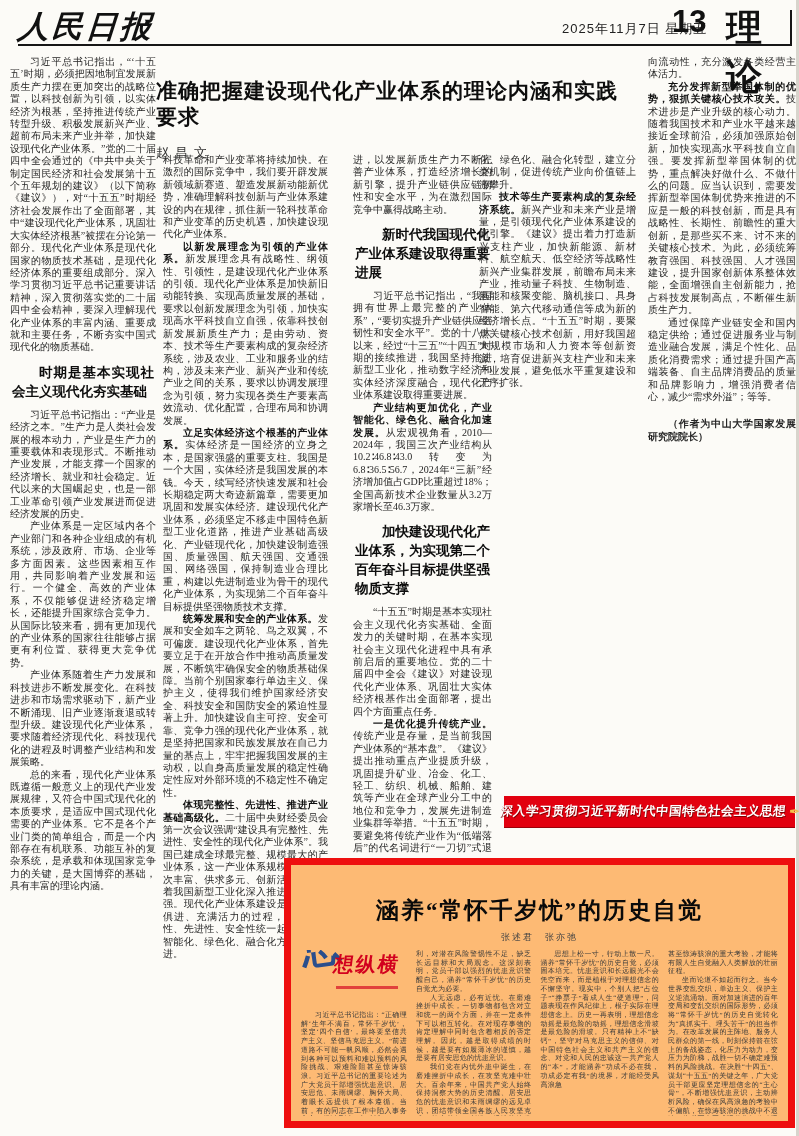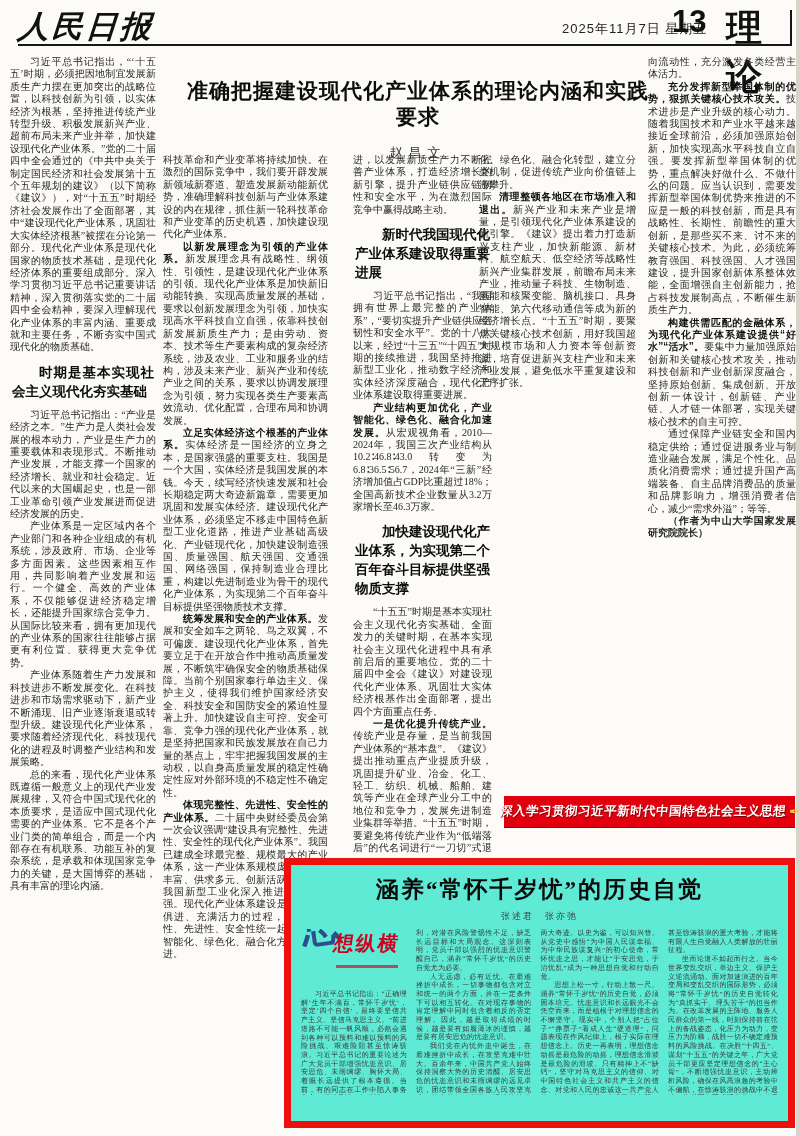--- a/index.html
+++ b/index.html
@@ -13,49 +13,49 @@
   .hdr-date{position:absolute;left:562px;top:20px;font-size:13px;font-family:"Liberation Sans",sans-serif;
             color:#222;letter-spacing:1px;white-space:nowrap;}
   .hdr-pagenum{position:absolute;left:672px;top:4px;font-size:31px;font-weight:bold;
                font-family:"Liberation Sans",sans-serif;color:#111;}
   .hdr-section{position:absolute;left:714px;top:4px;font-size:36px;font-weight:bold;
                letter-spacing:8px;color:#111;font-family:"Liberation Sans",sans-serif;margin-left:12px;}
   .hdr-rule{position:absolute;left:18px;top:44px;width:772px;height:2px;background:#161616;}
   .hdr-tick{position:absolute;left:790px;top:10px;width:2px;height:36px;background:#161616;}
 
   
-  .headline-block{position:absolute;left:179px;top:56px;width:478px;height:94px;text-align:center;}
+  .headline-block{position:absolute;left:156px;top:56px;width:478px;height:94px;text-align:left;}
   .headline{font-family:"Liberation Sans","DejaVu Sans",sans-serif;font-weight:bold;font-size:21px;
             letter-spacing:1px;line-height:26px;margin-top:22px;color:#0d0d0d;}
   .byline{font-size:13px;margin-top:14px;letter-spacing:6px;color:#333;}
 
   
   .tcol{position:absolute;overflow:hidden;font-size:10px;line-height:12.4px;text-align:justify;color:#262626;}
   .tcol p{margin:0;text-indent:2em;}
   .tcol p.cont{text-indent:0;}
-  .tcol p.attr{font-weight:bold;}
+  .tcol p.attr{font-weight:bold;margin-top:15px;}
   .tcol strong.lead{font-family:"Liberation Sans",sans-serif;font-weight:bold;color:#111;}
   .subhead{font-family:"Liberation Sans",sans-serif;font-weight:bold;font-size:13.5px;line-height:19px;
            text-indent:2em;margin:9px 2px 8px 2px;color:#0d0d0d;}
   .col1{left:10px;top:56px;width:146px;height:1072px;}
   .col2{left:163px;top:154px;width:165px;height:974px;}
   .col3{left:353px;top:154px;width:139px;height:700px;}
   .col4{left:479px;top:154px;width:157px;height:636px;}
   .col5{left:648px;top:56px;width:148px;height:736px;}
 
   
   .banner{position:absolute;left:504px;top:796px;width:291px;height:31px;background:#e2000f;
           display:flex;align-items:center;justify-content:center;box-shadow:0 1px 0 #9c0008;}
   .banner-text{color:#fff;font-family:"Liberation Sans",sans-serif;font-weight:bold;font-size:12.5px;
                transform:skewX(-6deg);letter-spacing:0.5px;text-shadow:1px 1px 0 rgba(110,0,0,.85);white-space:nowrap;}
   .banner-emblem{color:#f3c14d;font-size:13px;margin-left:3px;transform:skewX(-6deg);}
 
   
   .redbox{position:absolute;left:284px;top:858px;width:511px;height:270px;box-sizing:border-box;
-          border:7px solid #ee0f0f;background:#5eead4;padding:3px 10px 8px 10px;}
+          border:7px solid #ee0f0f;background:#fdba74;padding:24px 10px 8px 10px;}
   .f-title{text-align:center;font-weight:bold;font-size:23px;letter-spacing:2px;color:#0a0a0a;margin-top:6px;}
   .f-authors{text-align:center;font-size:9px;color:#444;letter-spacing:2px;margin:5px 0 6px 0;}
   .f-cols{display:flex;gap:9px;}
   .f-col{overflow:hidden;height:166px;font-size:7px;line-height:8.7px;text-align:justify;
          color:#3a3a3a;letter-spacing:0.3px;}
   .f-col p{margin:0;text-indent:2em;}
   .f-col p.cont{text-indent:0;}
   .f-colA{width:106px;flex:none;}
   .f-colB{flex:1.05;}
   .f-colC{flex:1.08;}
@@ -95,39 +95,38 @@
       <p>习近平总书记指出：“产业是经济之本。”生产力是人类社会发展的根本动力，产业是生产力的重要载体和表现形式。不断推动产业发展，才能支撑一个国家的经济增长、就业和社会稳定。近代以来的大国崛起史，也是一部工业革命引领产业发展进而促进经济发展的历史。</p>
       <p>产业体系是一定区域内各个产业部门和各种企业组成的有机系统，涉及政府、市场、企业等多方面因素。这些因素相互作用，共同影响着产业发展和运行。一个健全、高效的产业体系，不仅能够促进经济稳定增长，还能提升国家综合竞争力。从国际比较来看，拥有更加现代的产业体系的国家往往能够占据更有利位置、获得更大竞争优势。</p>
       <p>产业体系随着生产力发展和科技进步不断发展变化。在科技进步和市场需求驱动下，新产业不断涌现、旧产业逐渐衰退或转型升级。建设现代化产业体系，要求随着经济现代化、科技现代化的进程及时调整产业结构和发展策略。</p>
       <p>总的来看，现代化产业体系既遵循一般意义上的现代产业发展规律，又符合中国式现代化的本质要求，是适应中国式现代化需要的产业体系。它不是各个产业门类的简单组合，而是一个内部存在有机联系、功能互补的复杂系统，是承载和体现国家竞争力的关键，是大国博弈的基础，具有丰富的理论内涵。</p>
     </div>
   <div class="tcol col2">
       <p class="cont">科技革命和产业变革将持续加快。在激烈的国际竞争中，我们要开辟发展新领域新赛道、塑造发展新动能新优势，准确理解科技创新与产业体系建设的内在规律，抓住新一轮科技革命和产业变革的历史机遇，加快建设现代化产业体系。</p>
       <p><strong class="lead">以新发展理念为引领的产业体系。</strong>新发展理念具有战略性、纲领性、引领性，是建设现代化产业体系的引领。现代化产业体系是加快新旧动能转换、实现高质量发展的基础，要求以创新发展理念为引领，加快实现高水平科技自立自强，依靠科技创新发展新质生产力；是由劳动、资本、技术等生产要素构成的复杂经济系统，涉及农业、工业和服务业的结构，涉及未来产业、新兴产业和传统产业之间的关系，要求以协调发展理念为引领，努力实现各类生产要素高效流动、优化配置，合理布局和协调发展。</p>
       <p><strong class="lead">立足实体经济这个根基的产业体系。</strong>实体经济是一国经济的立身之本，是国家强盛的重要支柱。我国是一个大国，实体经济是我国发展的本钱。今天，续写经济快速发展和社会长期稳定两大奇迹新篇章，需要更加巩固和发展实体经济。建设现代化产业体系，必须坚定不移走中国特色新型工业化道路，推进产业基础高级化、产业链现代化，加快建设制造强国、质量强国、航天强国、交通强国、网络强国，保持制造业合理比重，构建以先进制造业为骨干的现代化产业体系，为实现第二个百年奋斗目标提供坚强物质技术支撑。</p>
       <p><strong class="lead">统筹发展和安全的产业体系。</strong>发展和安全如车之两轮、鸟之双翼，不可偏废。建设现代化产业体系，首先要立足于在开放合作中推动高质量发展，不断筑牢确保安全的物质基础保障。当前个别国家奉行单边主义、保护主义，使得我们维护国家经济安全、科技安全和国防安全的紧迫性显著上升。加快建设自主可控、安全可靠、竞争力强的现代化产业体系，就是坚持把国家和民族发展放在自己力量的基点上，牢牢把握我国发展的主动权，以自身高质量发展的稳定性确定性应对外部环境的不稳定性不确定性。</p>
-      <p><strong class="lead">体现完整性、先进性、安全性的产业体系。</strong>二十届中央财经委员会第一次会议强调“建设具有完整性、先进性、安全性的现代化产业体系”。我国已建成全球最完整、规模最大的产业体系，这一产业体系规模庞大、层次丰富、供求多元、创新活跃，并随着我国新型工业化深入推进而持续增强。现代化产业体系建设是一个与时俱进、充满活力的过程，要将完整性、先进性、安全性统一起来，瞄准智能化、绿色化、融合化方向协同推进。</p>
+      <p><strong class="lead">体现完整性、先进性、推进产业基础高级化。</strong>二十届中央财经委员会第一次会议强调“建设具有完整性、先进性、安全性的现代化产业体系”。我国已建成全球最完整、规模最大的产业体系，这一产业体系规模庞大、层次丰富、供求多元、创新活跃，并随着我国新型工业化深入推进而持续增强。现代化产业体系建设是一个与时俱进、充满活力的过程，要将完整性、先进性、安全性统一起来，瞄准智能化、绿色化、融合化方向协同推进。</p>
     </div>
   <div class="tcol col3">
       <p class="cont">进，以发展新质生产力不断完善产业体系，打造经济增长的新引擎，提升产业链供应链韧性和安全水平，为在激烈国际竞争中赢得战略主动。</p>
       <div class="subhead">新时代我国现代化产业体系建设取得重要进展</div>
       <p>习近平总书记指出，“我国拥有世界上最完整的产业体系”，“要切实提升产业链供应链韧性和安全水平”。党的十八大以来，经过“十三五”“十四五”时期的接续推进，我国坚持推进新型工业化，推动数字经济和实体经济深度融合，现代化产业体系建设取得重要进展。</p>
       <p><strong class="lead">产业结构更加优化，产业智能化、绿色化、融合化加速发展。</strong>从宏观视角看，2010—2024年，我国三次产业结构从10.2∶46.8∶43.0转变为6.8∶36.5∶56.7，2024年“三新”经济增加值占GDP比重超过18%；全国高新技术企业数量从3.2万家增长至46.3万家。</p>
       <div class="subhead">加快建设现代化产业体系，为实现第二个百年奋斗目标提供坚强物质支撑</div>
       <p>“十五五”时期是基本实现社会主义现代化夯实基础、全面发力的关键时期，在基本实现社会主义现代化进程中具有承前启后的重要地位。党的二十届四中全会《建议》对建设现代化产业体系、巩固壮大实体经济根基作出全面部署，提出四个方面重点任务。</p>
       <p><strong class="lead">一是优化提升传统产业。</strong>传统产业是存量，是当前我国产业体系的“基本盘”。《建议》提出推动重点产业提质升级，巩固提升矿业、冶金、化工、轻工、纺织、机械、船舶、建筑等产业在全球产业分工中的地位和竞争力，发展先进制造业集群等举措。“十五五”时期，要避免将传统产业作为“低端落后”的代名词进行“一刀切”式退出，要着力推动智能</p>
     </div>
   <div class="tcol col4">
       <p class="cont">化、绿色化、融合化转型，建立分类机制，促进传统产业向价值链上游攀升。</p>
-      <p><strong class="lead">清理整顿各地区在市场准入和退出。</strong>新兴产业和未来产业是增量，是引领现代化产业体系建设的新引擎。《建议》提出着力打造新兴支柱产业，加快新能源、新材料、航空航天、低空经济等战略性新兴产业集群发展，前瞻布局未来产业，推动量子科技、生物制造、氢能和核聚变能、脑机接口、具身智能、第六代移动通信等成为新的经济增长点。“十五五”时期，要聚焦关键核心技术创新，用好我国超大规模市场和人力资本等创新资源，培育促进新兴支柱产业和未来产业发展，避免低水平重复建设和无序扩张。</p>
+      <p><strong class="lead">技术等生产要素构成的复杂经济系统。</strong>新兴产业和未来产业是增量，是引领现代化产业体系建设的新引擎。《建议》提出着力打造新兴支柱产业，加快新能源、新材料、航空航天、低空经济等战略性新兴产业集群发展，前瞻布局未来产业，推动量子科技、生物制造、氢能和核聚变能、脑机接口、具身智能、第六代移动通信等成为新的经济增长点。“十五五”时期，要聚焦关键核心技术创新，用好我国超大规模市场和人力资本等创新资源，培育促进新兴支柱产业和未来产业发展，避免低水平重复建设和无序扩张。</p>
     </div>
   <div class="tcol col5">
       <p class="cont">向流动性，充分激发各类经营主体活力。</p>
       <p><strong class="lead">充分发挥新型举国体制的优势，狠抓关键核心技术攻关。</strong>技术进步是产业升级的核心动力。随着我国技术和产业水平越来越接近全球前沿，必须加强原始创新，加快实现高水平科技自立自强。要发挥新型举国体制的优势，重点解决好做什么、不做什么的问题。应当认识到，需要发挥新型举国体制优势来推进的不应是一般的科技创新，而是具有战略性、长期性、前瞻性的重大创新，是那些买不来、讨不来的关键核心技术。为此，必须统筹教育强国、科技强国、人才强国建设，提升国家创新体系整体效能，全面增强自主创新能力，抢占科技发展制高点，不断催生新质生产力。</p>
-      <p><strong class="lead">构建供需匹配的金融体系，为现代化产业体系建设提供“好水”“活水”。</strong>要集中力量加强原始创新和关键核心技术攻关，推动科技创新和产业创新深度融合，坚持原始创新、集成创新、开放创新一体设计，创新链、产业链、人才链一体部署，实现关键核心技术的自主可控。</p>
       <p>通过保障产业链安全和国内稳定供给；通过促进服务业与制造业融合发展，满足个性化、品质化消费需求；通过提升国产高端装备、自主品牌消费品的质量和品牌影响力，增强消费者信心，减少“需求外溢”；等等。</p>
       <p class="attr">（作者为中山大学国家发展研究院院长）</p>
     </div>
 
   <div class="banner">
     <span class="banner-text">深入学习贯彻习近平新时代中国特色社会主义思想</span>
     <span class="banner-emblem">✒</span>
   </div>
 
   <div class="redbox">
@@ -143,21 +142,20 @@
         <div>
             <p>习近平总书记指出：“正确理解‘生年不满百，常怀千岁忧’，坚定‘四个自信’，最终要坚信共产主义、坚信马克思主义。”前进道路不可能一帆风顺，必然会遇到各种可以预料和难以预料的风险挑战、艰难险阻甚至惊涛骇浪。习近平总书记的重要论述为广大党员干部增强忧患意识、居安思危、未雨绸缪、胸怀大局、着眼长远提供了根本遵循。当前，有的同志在工作中陷入事务主义，得过且过，急功近</p>
           </div>
       </div>
       <div class="f-col f-colB">
           <p class="cont">利，对潜在风险警惕性不足，缺乏长远目标和大局观念。这深刻表明，党员干部以强烈的忧患意识警醒自己，涵养“常怀千岁忧”的历史自觉尤为必要。</p>
           <p>人无远虑，必有近忧。在磨难挫折中成长，一切事物都包含对立和统一的两个方面，并在一定条件下可以相互转化。在对现存事物的肯定理解中同时包含着相反的否定理解。因此，越是取得成绩的时候，越是要有如履薄冰的谨慎，越是要有居安思危的忧患意识。</p>
           <p>我们党在内忧外患中诞生，在磨难挫折中成长，在攻坚克难中壮大。百余年来，中国共产党人始终保持洞察大势的历史清醒、居安思危的忧患意识和未雨绸缪的远见卓识，团结带领全国各族人民攻坚克难，笃定前行，创造了经济快速发展和社会长期稳定</p>
         </div>
       <div class="f-col f-colC">
-          <p class="cont">两大奇迹。以史为鉴，可以知兴替。从党史中感悟“为中国人民谋幸福、为中华民族谋复兴”的初心使命，常怀忧患之思，才能让“于安思危，于治忧乱”成为一种思想自觉和行动自觉。</p>
           <p>思想上松一寸，行动上散一尺。涵养“常怀千岁忧”的历史自觉，必须固本培元。忧患意识和长远眼光不会凭空而来，而是植根于对理想信念的不懈坚守。现实中，个别人把“占位子”“挣票子”看成人生“硬道理”，问题表现在作风纪律上，根子实际在理想信念上。历史一再表明，理想信念动摇是最危险的动摇，理想信念滑坡是最危险的滑坡。只有精神上不“缺钙”，坚守对马克思主义的信仰、对中国特色社会主义和共产主义的信念、对党和人民的忠诚这一共产党人的“本”，才能涵养“功成不必在我，功成必定有我”的境界，才能经受风高浪急</p>
         </div>
       <div class="f-col f-colD">
           <p class="cont">甚至惊涛骇浪的重大考验，才能将有限人生自觉融入人类解放的壮丽征程。</p>
           <p>坐而论道不如起而行之。当今世界变乱交织，单边主义、保护主义逆流涌动。面对加速演进的百年变局和变乱交织的国际形势，必须将“常怀千岁忧”的历史自觉转化为“真抓实干、埋头苦干”的担当作为。在改革发展的主阵地、服务人民群众的第一线，时刻保持箭在弦上的备战姿态，化压力为动力，变压力为阶梯，战胜一切不确定难预料的风险挑战。在决胜“十四五”、谋划“十五五”的关键之年，广大党员干部更应坚定理想信念的“主心骨”，不断增强忧患意识，主动辨析风险，确保在风高浪急的考验中不偏航，在惊涛骇浪的挑战中不退缩，为书写中国式现代化行稳致远的新篇章贡献力量。</p>
         </div>
     </div>
   </div>
 </div>
 

